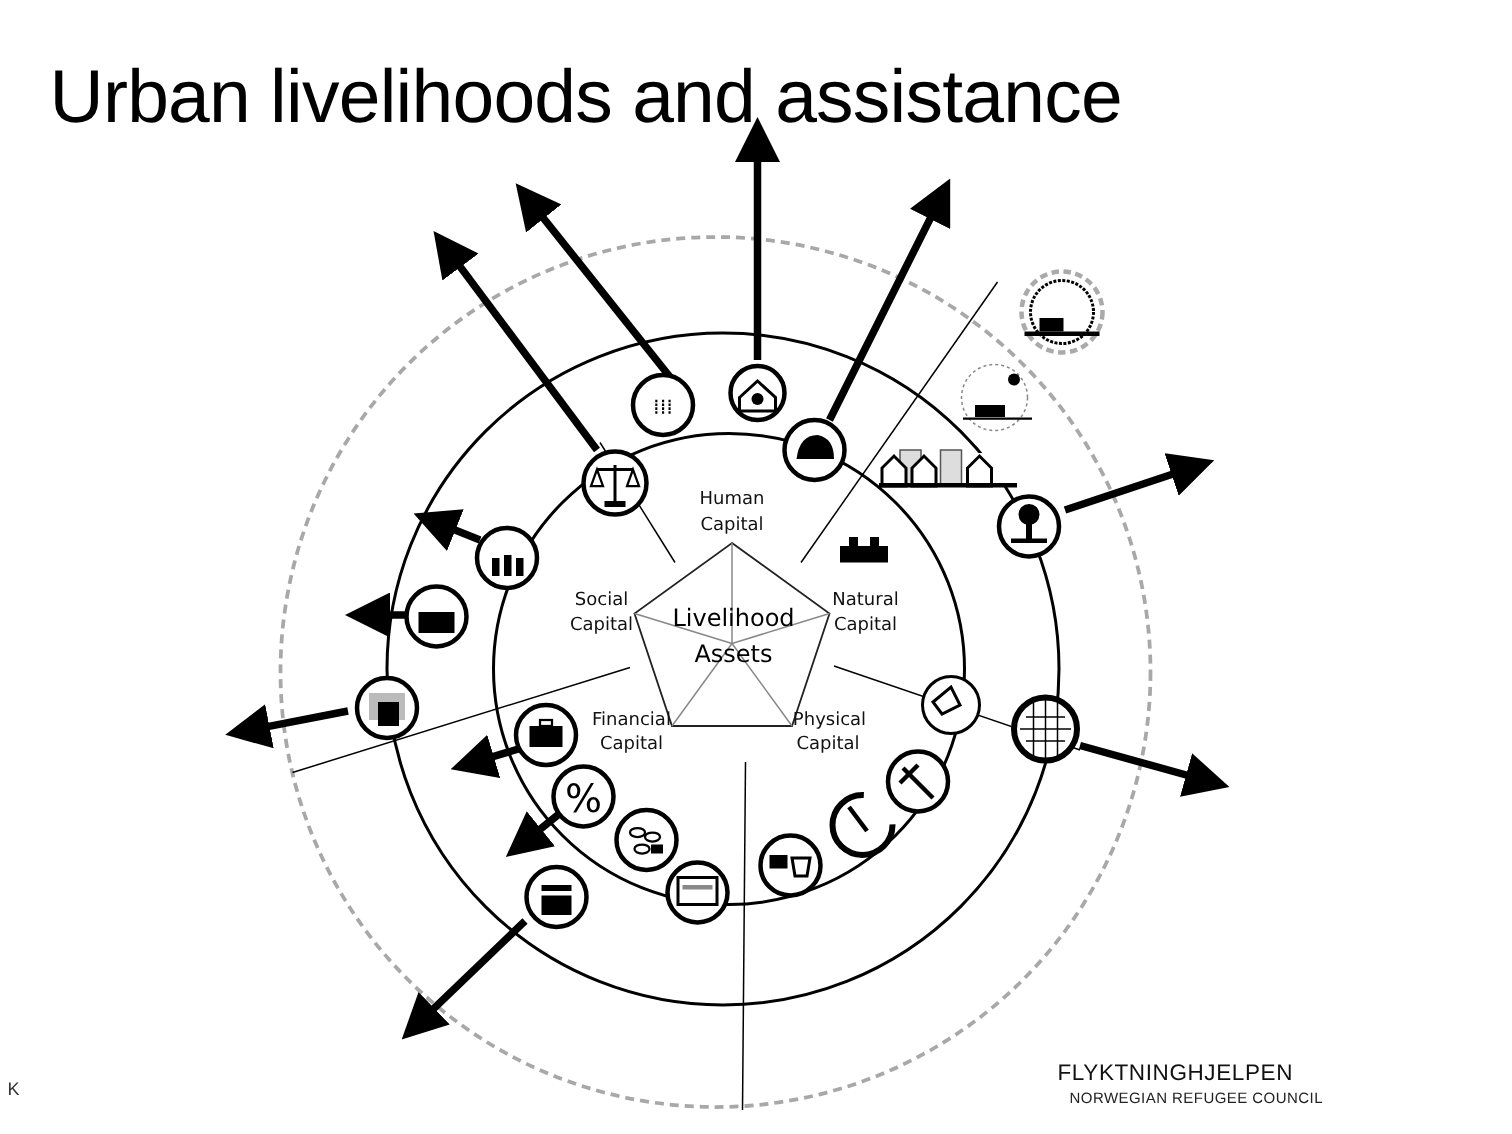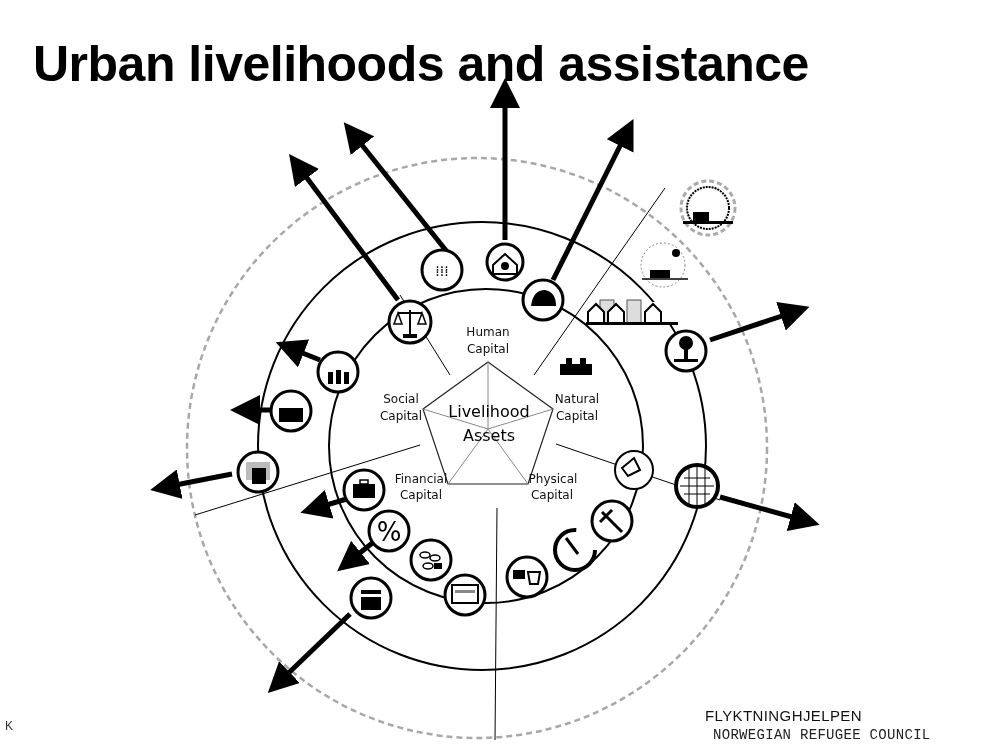--- a/index.html
+++ b/index.html
@@ -1,25 +1,25 @@
 <!DOCTYPE html>
 <html><head>
 <meta charset="utf-8">
 <style>
   html, body { margin: 0; padding: 0; background: #ffffff; }
   body { width: 1008px; height: 756px; position: relative; overflow: hidden; font-family: "Liberation Sans", sans-serif; }
-  .title { position: absolute; left: 33px; top: 34px; font-family: "Liberation Sans", sans-serif; font-weight: bold; font-size: 50px; line-height: 60px; color: #000; letter-spacing: -0.5px; margin: 0; z-index: 2; }
+  .title { position: absolute; left: 33px; top: 34px; font-family: "Liberation Sans", sans-serif; font-weight: normal; font-size: 50px; line-height: 60px; color: #000; letter-spacing: -0.5px; margin: 0; z-index: 2; }
   .title span { display: block; }
   svg.diagram { position: absolute; left: 0; top: 0; width: 1008px; height: 756px; z-index: 1; }
   .label { font-family: "DejaVu Sans", sans-serif; font-size: 12px; fill: #111; text-anchor: middle; }
   .center-label { font-family: "DejaVu Sans", sans-serif; font-size: 16px; fill: #000; text-anchor: middle; }
   .slide-marker { position: absolute; left: 5px; top: 719px; font-family: "Liberation Sans", sans-serif; font-size: 12px; color: #333; }
   .logo { position: absolute; left: 700px; top: 680px; width: 240px; height: 62px; }
   .logo-text-main { position: absolute; left: 5px; top: 27px; font-family: "Liberation Sans", sans-serif; font-size: 15px; letter-spacing: 0.4px; color: #111; white-space: nowrap; }
-  .logo-text-sub { position: absolute; left: 13px; top: 47px; font-family: Liberation Mono, monospace; font-size: 14px; letter-spacing: 0.3px; color: #222; white-space: nowrap; }
+  .logo-text-sub { position: absolute; left: 13px; top: 47px; font-family: Liberation Sans, sans-serif; font-size: 10px; letter-spacing: 0.3px; color: #222; white-space: nowrap; }
   .logo-box { position: absolute; left: 176px; top: 0px; width: 58px; height: 58px; background: #f47c20; color: #fff; font-family: "Liberation Sans", sans-serif; font-weight: bold; font-size: 22px; display: flex; align-items: center; justify-content: center; letter-spacing: -1px; }
 </style>
 </head>
 <body>
 
 <h1 class="title">
   <span>Urban livelihoods and assistance</span>
 </h1>
 
 <svg class="diagram" viewBox="0 0 1008 756" xmlns="http://www.w3.org/2000/svg">

